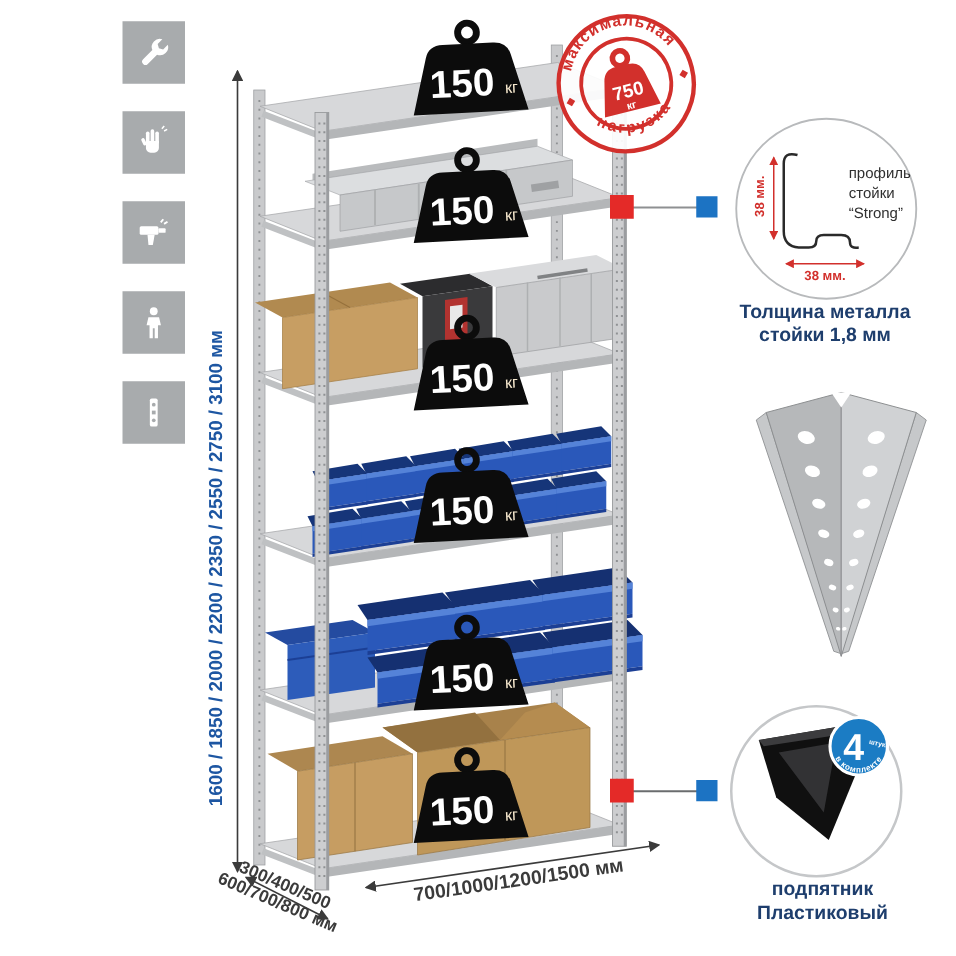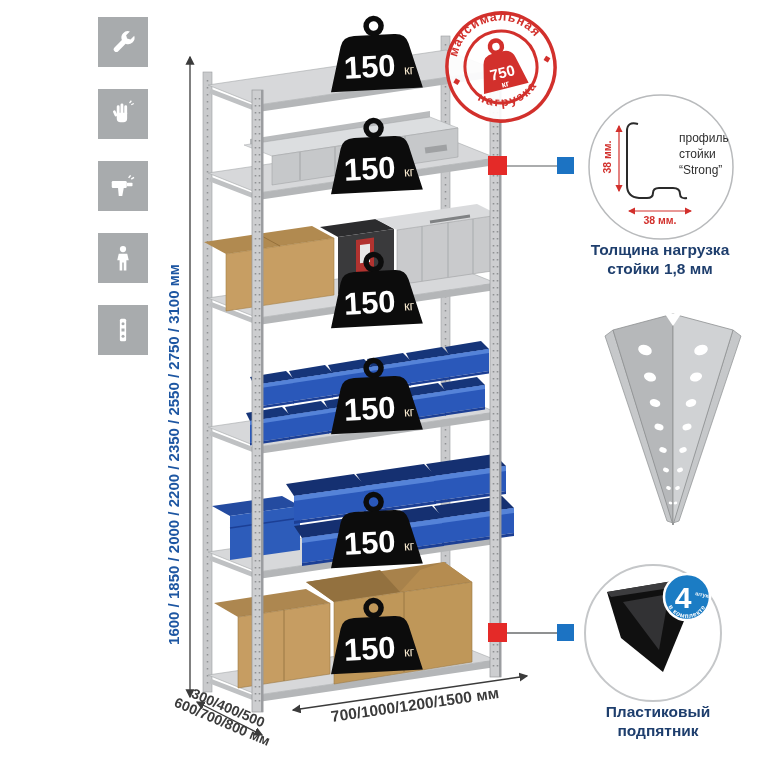--- a/index.html
+++ b/index.html
@@ -348,21 +348,21 @@
       <line x1="36" y1="36" x2="36" y2="101" stroke="#d2302c" stroke-width="1.2" marker-start="url(#arrR)" marker-end="url(#arrR)"></line>
       <text x="28" y="67" transform="rotate(-90 28 67)" font-size="10.5" font-weight="bold" fill="#d2302c" text-anchor="middle">38 мм.</text>
       <line x1="46" y1="121" x2="108" y2="121" stroke="#d2302c" stroke-width="1.2" marker-start="url(#arrR)" marker-end="url(#arrR)"></line>
       <text x="77" y="134" font-size="10.5" font-weight="bold" fill="#d2302c" text-anchor="middle">38 мм.</text>
       <text x="96" y="52" font-size="12" fill="#2f2f2f">профиль</text>
       <text x="96" y="68" font-size="12" fill="#2f2f2f">стойки</text>
       <text x="96" y="84" font-size="12" fill="#2f2f2f">“Strong”</text>
     </svg>
   </div>
   <div class="caption caption-profile">
-    <div>Толщина нагрузка</div>
+    <div>Толщина металла</div>
     <div>стойки 1,8 мм</div>
   </div>
 
   <div class="profile-photo">
     <svg width="150" height="235" viewBox="0 0 150 235">
       <polygon points="10,36 18,30 78,223 72,221" fill="#c6c8ca" stroke="#8d8f91" stroke-width="0.7"></polygon>
       <polygon points="138,30 146,36 84,221 78,223" fill="#c6c8ca" stroke="#8d8f91" stroke-width="0.7"></polygon>
       <polygon points="18,30 78,14 78,225" fill="#b6b8ba" stroke="#8d8f91" stroke-width="0.8"></polygon>
       <polygon points="78,14 138,30 78,225" fill="#d0d2d4" stroke="#8d8f91" stroke-width="0.8"></polygon>
       <polygon points="70,14 86,14 78,26" fill="#ffffff"></polygon>
@@ -398,17 +398,17 @@
           </defs>
         <text x="100" y="44" font-size="30" font-weight="bold" fill="#ffffff" text-anchor="middle">4</text>
         <text x="112" y="31" font-size="5.5" font-weight="bold" fill="#ffffff" transform="rotate(12 112 31)">штуки</text>
         <text font-size="6.5" font-weight="bold" fill="#ffffff" letter-spacing="0.6">
           <textPath href="#farc" startOffset="50%" text-anchor="middle">в комплекте</textPath>
         </text>
       </g>
     </svg>
   </div>
   <div class="caption caption-foot">
+    <div>подпятник</div>
     <div>Пластиковый</div>
-    <div>подпятник</div>
   </div>
 
 </div>
 
 </body></html>

